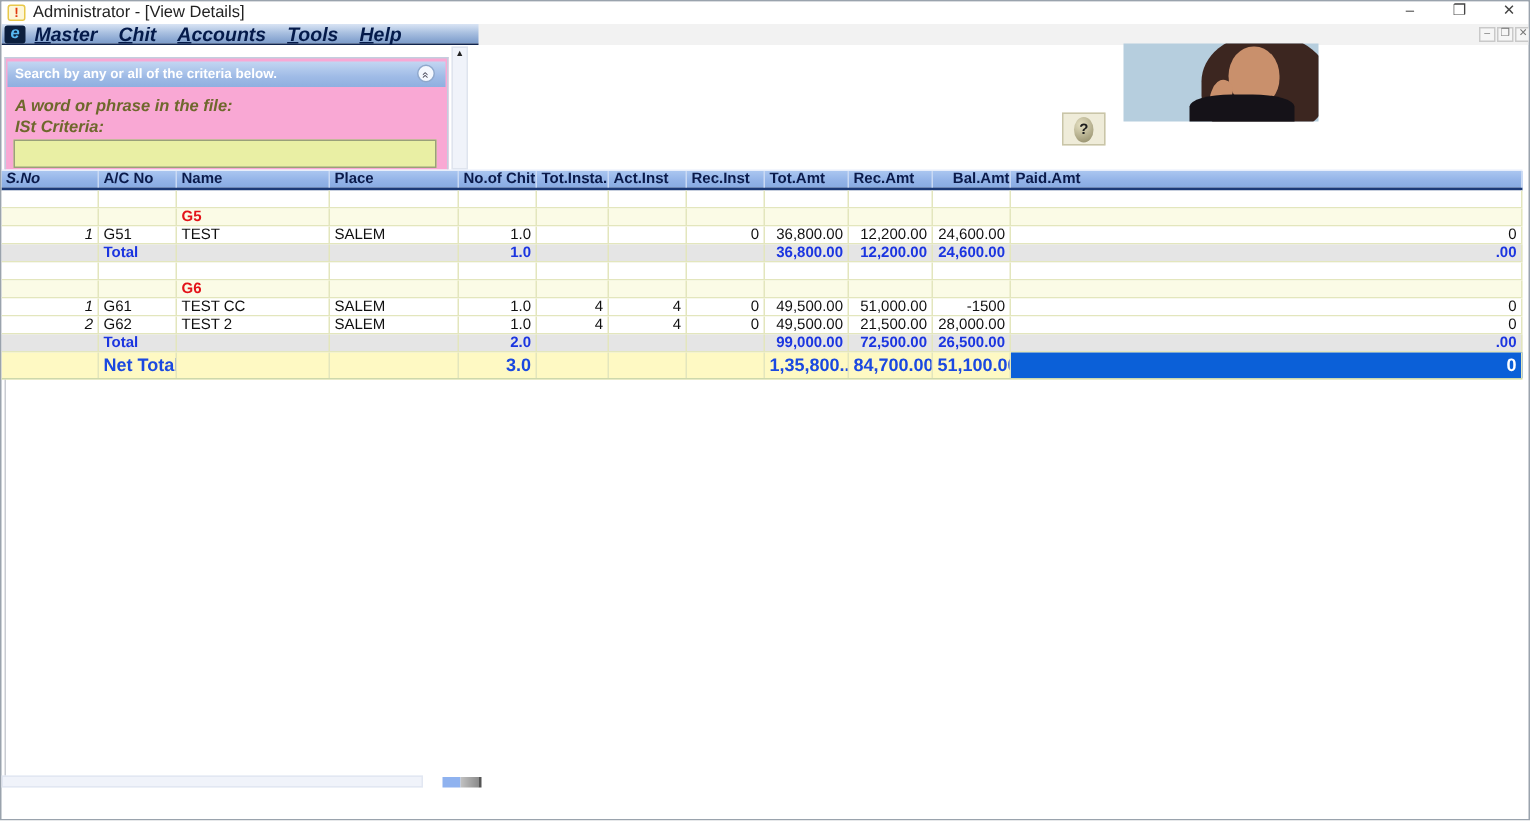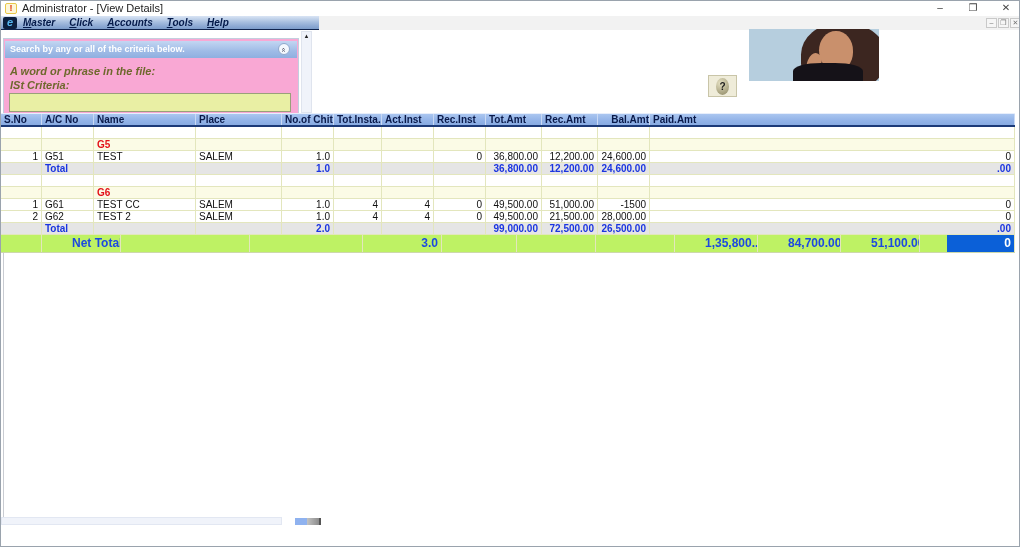--- a/index.html
+++ b/index.html
@@ -11,21 +11,21 @@
   #app-icon { position:absolute; left:4px; top:2px; width:12px; height:11px; background:#fdf6d8; border:1px solid #e8c84a; border-radius:2px; color:#e03a10; font-size:9px; font-weight:bold; text-align:center; line-height:9px; }
   #title-text { position:absolute; left:21px; top:1px; font-size:11px; color:#222; }
   .win-ctrl { position:absolute; top:0px; width:28px; height:14px; text-align:center; font-size:10px; color:#444; line-height:14px; cursor:default; }
 
   
   #menubar { position:absolute; left:0; top:15px; width:100%; height:14px; background:#f2f2f2; }
   #menubar-left { position:absolute; left:0; top:0; width:318px; height:14px;
       background:linear-gradient(to bottom,#d9e4f4 0%,#a9c0e0 45%,#8fabd4 75%,#7c9cca 100%);
       border-bottom:1px solid #10244e; display:flex; align-items:center; }
   #e-logo { width:14px; height:12px; margin:0 6px 0 2px; background:#0c1f3e; border-radius:2px; color:#57b7f0; font-weight:bold; font-style:italic; font-size:11px; line-height:11px; text-align:center; }
-  .menu-item { display:inline-block; margin-right:14px; font-size:10px; font-weight:bold; font-style:italic; color:#041a4a; cursor:default; }
+  .menu-item { display:inline-block; margin-right:14px; font-size:13px; font-weight:bold; font-style:italic; color:#041a4a; cursor:default; }
   .menu-item::first-letter { text-decoration:underline; }
   .mdi-btn { position:absolute; top:2px; width:11px; height:10px; background:#f6f6f6; border:1px solid #c9c9c9; color:#777; font-size:7px; line-height:8px; text-align:center; }
 
   
   #search-panel { position:absolute; left:2px; top:37px; width:296px; height:75px; background:#f9a8d4; border:1px solid #c3cede; border-bottom:none; }
   #search-header { position:absolute; left:1px; top:2px; right:1px; height:17px;
       background:linear-gradient(to bottom,#c3d6f2 0%,#9fbbe6 60%,#8fafe0 100%);
       color:#ffffff; font-size:9px; font-weight:bold; line-height:17px; padding-left:5px; }
   #collapse-btn { position:absolute; right:8px; top:4px; width:12px; height:12px; border:1px solid #8fa8cc; border-radius:50%; background:#f4f8fe; color:#445; font-size:8px; line-height:11px; text-align:center; }
   #collapse-btn span { display:inline-block; transform:rotate(90deg); letter-spacing:-1px; }
@@ -52,30 +52,30 @@
   #help-btn { position:absolute; left:707px; top:74px; width:29px; height:22px; background:#efecd9; border:1px solid #c9c5a8; text-align:center; }
   #help-btn .egg { display:inline-block; margin-top:2px; width:13px; height:17px; border-radius:50%; background:radial-gradient(circle at 35% 30%,#e5e0c2,#8d8763); color:#1c1c1c; font-size:10px; font-weight:bold; line-height:17px; }
 
   
   #grid { position:absolute; left:0; top:112px; width:1014px; }
   .trow, #grid-header { display:flex; width:100%; }
   #grid-header { height:14px; background:linear-gradient(to bottom,#aac6f0 0%,#94b4e8 55%,#88abe2 100%); border-top:1px solid #e7eefb; border-bottom:2px solid #1c3a78; }
   #grid-header .hcell { font-size:10px; font-weight:bold; color:#0a1a4a; line-height:12px; padding-left:3px; border-right:1px solid #c9d9f4; overflow:hidden; white-space:nowrap; }
   .trow { height:12px; background:#ffffff; border-bottom:1px solid #e3e6bd; }
   .cell { font-size:10px; color:#101010; line-height:11px; padding:0 3px; border-right:1px solid #e3e6bd; overflow:hidden; white-space:nowrap; }
-  .c0{width:41px;} .c1{width:52px;} .c2{width:102px;} .c3{width:86px;} .c4{width:52px;}
+  .c0{width:65px;font-style:italic;} .c1{width:52px;} .c2{width:102px;} .c3{width:86px;} .c4{width:52px;}
   .c5{width:48px;} .c6{width:52px;} .c7{width:52px;} .c8{width:56px;} .c9{width:56px;}
   .c10{width:52px;text-align:right;} .c11{flex:1;}
   .num { text-align:right; }
   .r-blank { background:#ffffff; }
   .r-group { background:#fbfbe6; }
   .r-group .cell { color:#e31219; font-weight:bold; }
   .r-total { background:#e5e5e5; }
   .r-total .cell { color:#1b35e0; font-weight:bold; }
-  .r-net { background:#bef264; height:18px; border-bottom:1px solid #cdd8ac;gap:27px; }
+  .r-net { background:#fef9c3; height:18px; border-bottom:1px solid #cdd8ac; }
   .r-net .cell { color:#1b49e0; font-weight:bold; font-size:12px; line-height:17px; }
   .r-net .c11 { background:#0b60d8; color:#ffffff; }
 
   
   #tooltip { position:absolute; left:330px; top:146px; width:132px; height:35px; background:#1a463e; border-radius:5px; padding:4px 8px; z-index:5; }
   #tooltip .tt-title { color:#ffffff; font-size:10.5px; font-weight:bold; }
   #tooltip .tt-sub { color:#f0f4f2; font-size:9.5px; margin-top:2px; white-space:nowrap; }
   #tooltip::after { content:''; position:absolute; left:6px; bottom:-14px; width:0; height:0;
       border-top:15px solid #1a463e; border-right:15px solid transparent; }
 
@@ -96,21 +96,21 @@
     <div id="title-text">Administrator - [View Details]</div>
     <div class="win-ctrl" style="left:925px;">–</div>
     <div class="win-ctrl" style="left:958px;">❐</div>
     <div class="win-ctrl" style="left:991px;">✕</div>
   </div>
 
   <div id="menubar">
     <div id="menubar-left">
       <div id="e-logo">e</div>
       <span class="menu-item">Master</span>
-      <span class="menu-item">Click</span>
+      <span class="menu-item">Chit</span>
       <span class="menu-item">Accounts</span>
       <span class="menu-item">Tools</span>
       <span class="menu-item">Help</span>
     </div>
     <div class="mdi-btn" style="left:985px;">–</div>
     <div class="mdi-btn" style="left:997px;">❐</div>
     <div class="mdi-btn" style="left:1009px;">✕</div>
   </div>
 
   <div id="search-panel">

